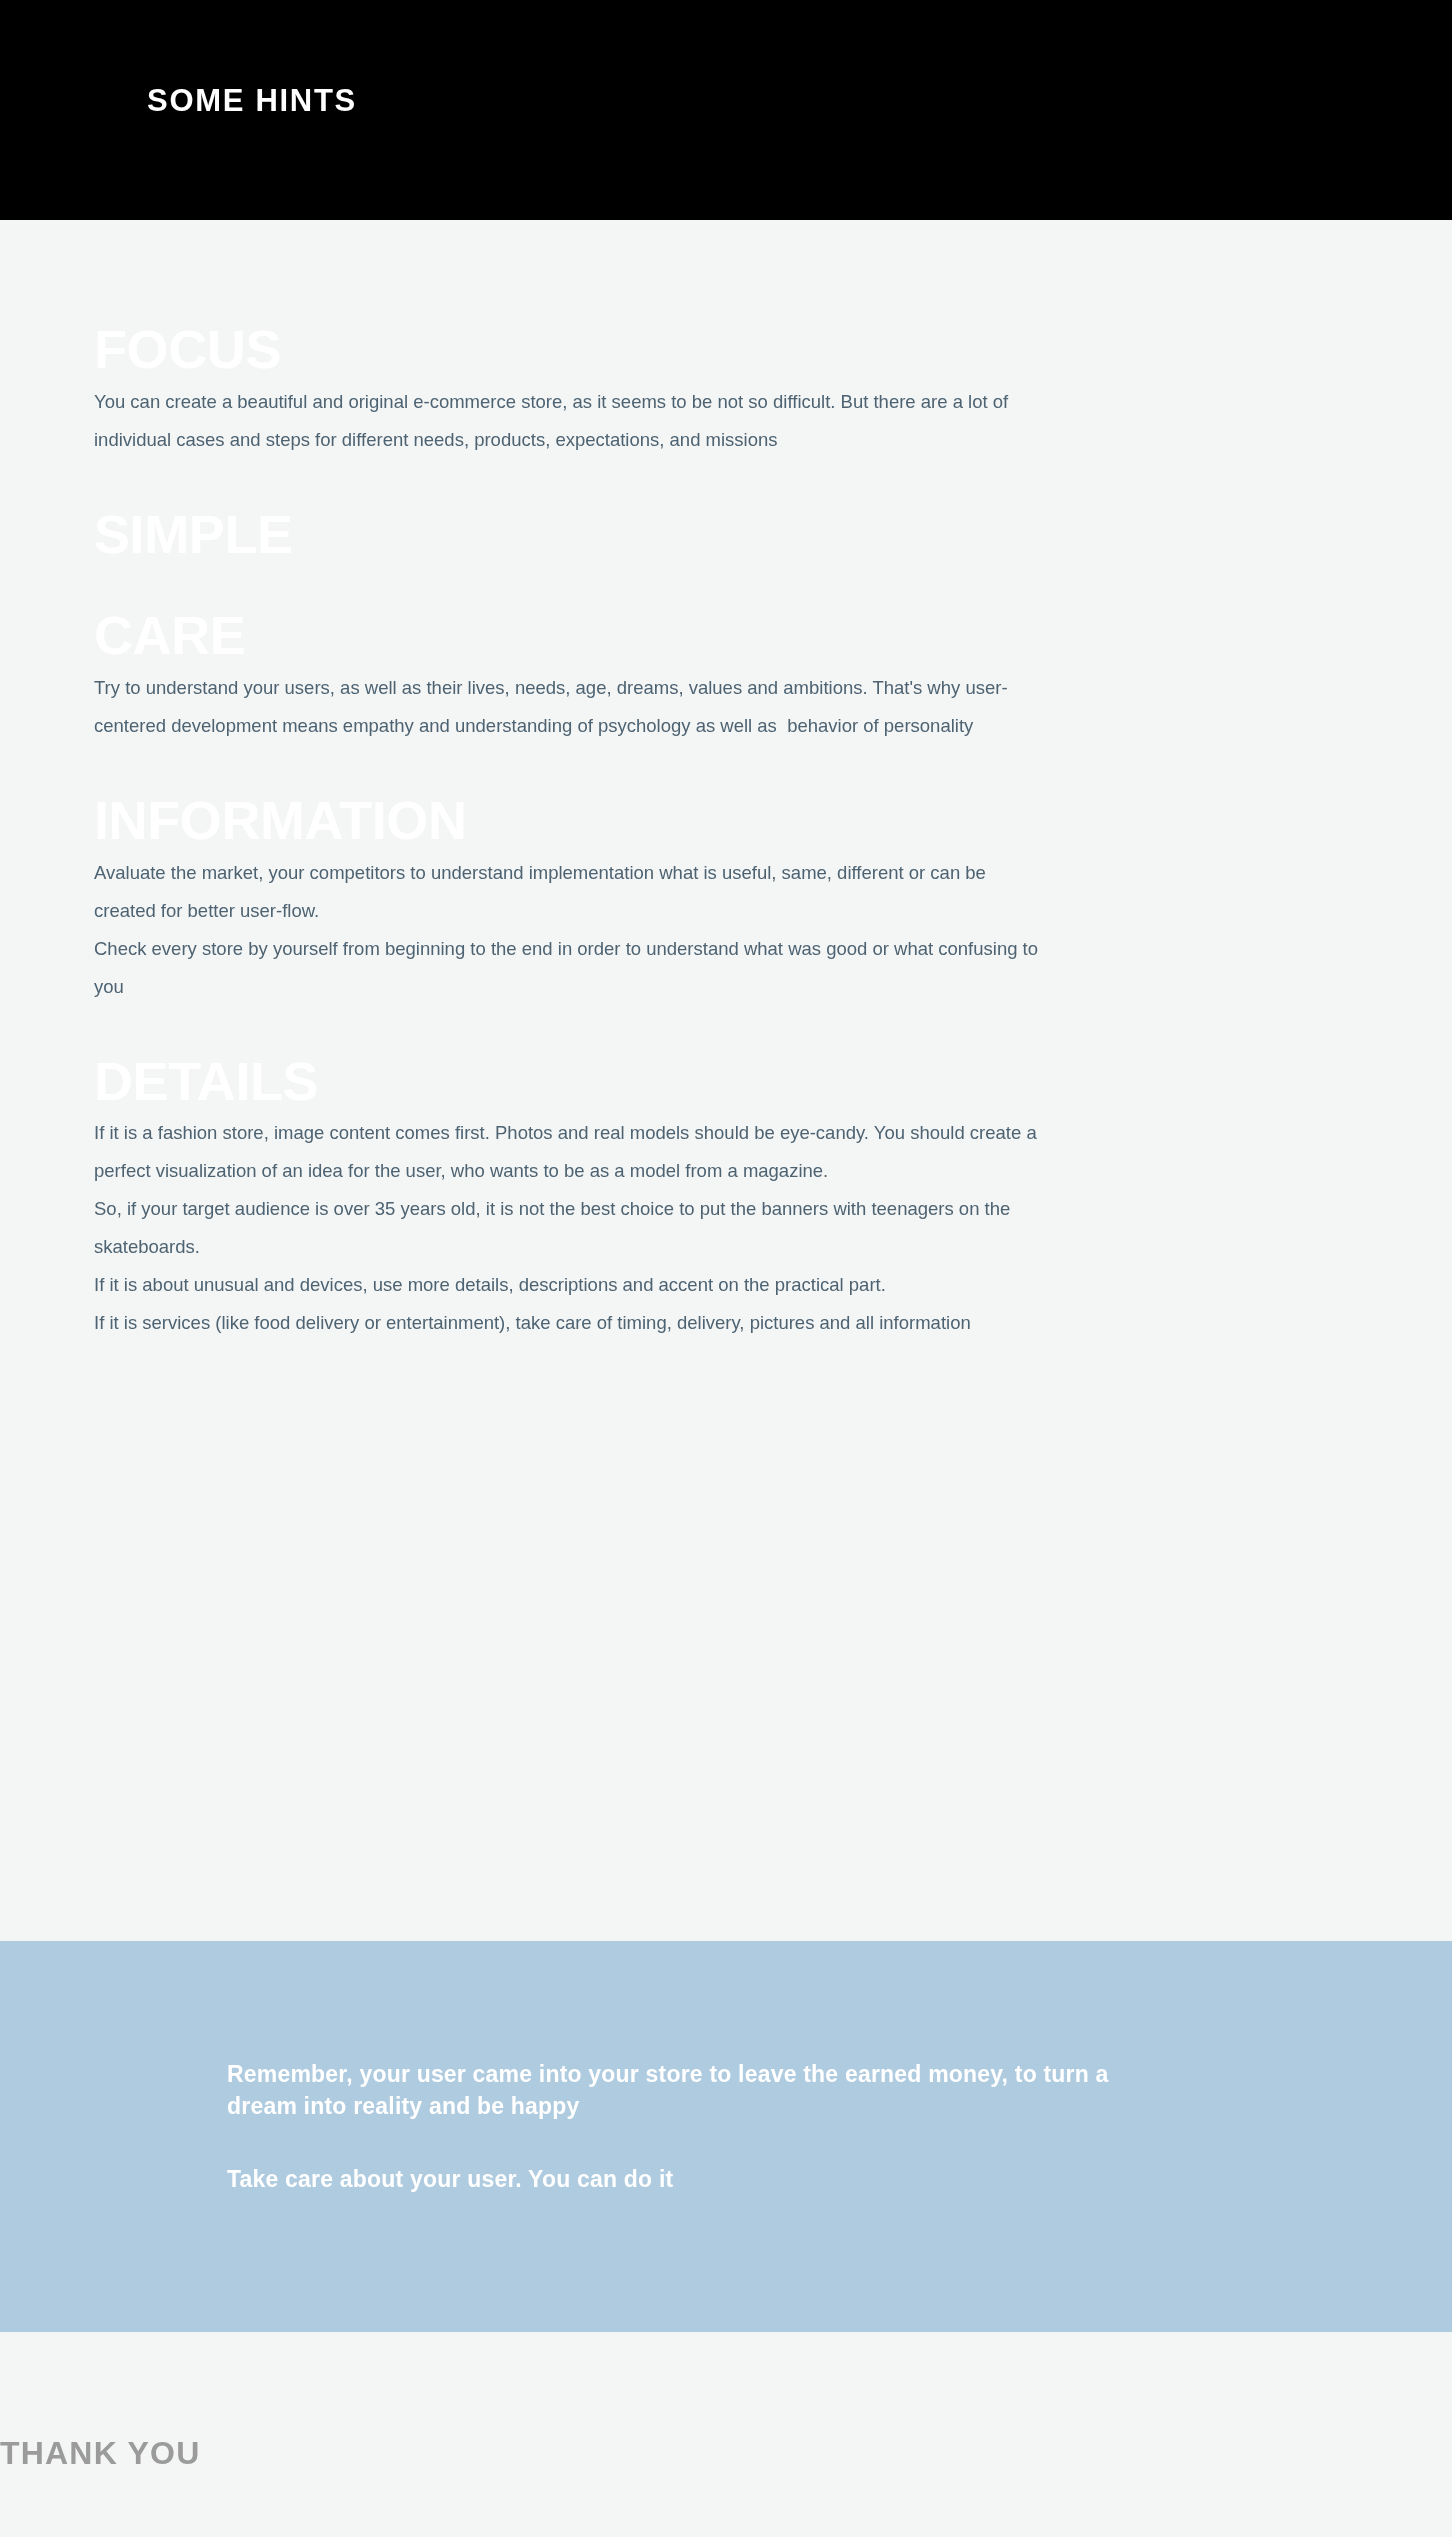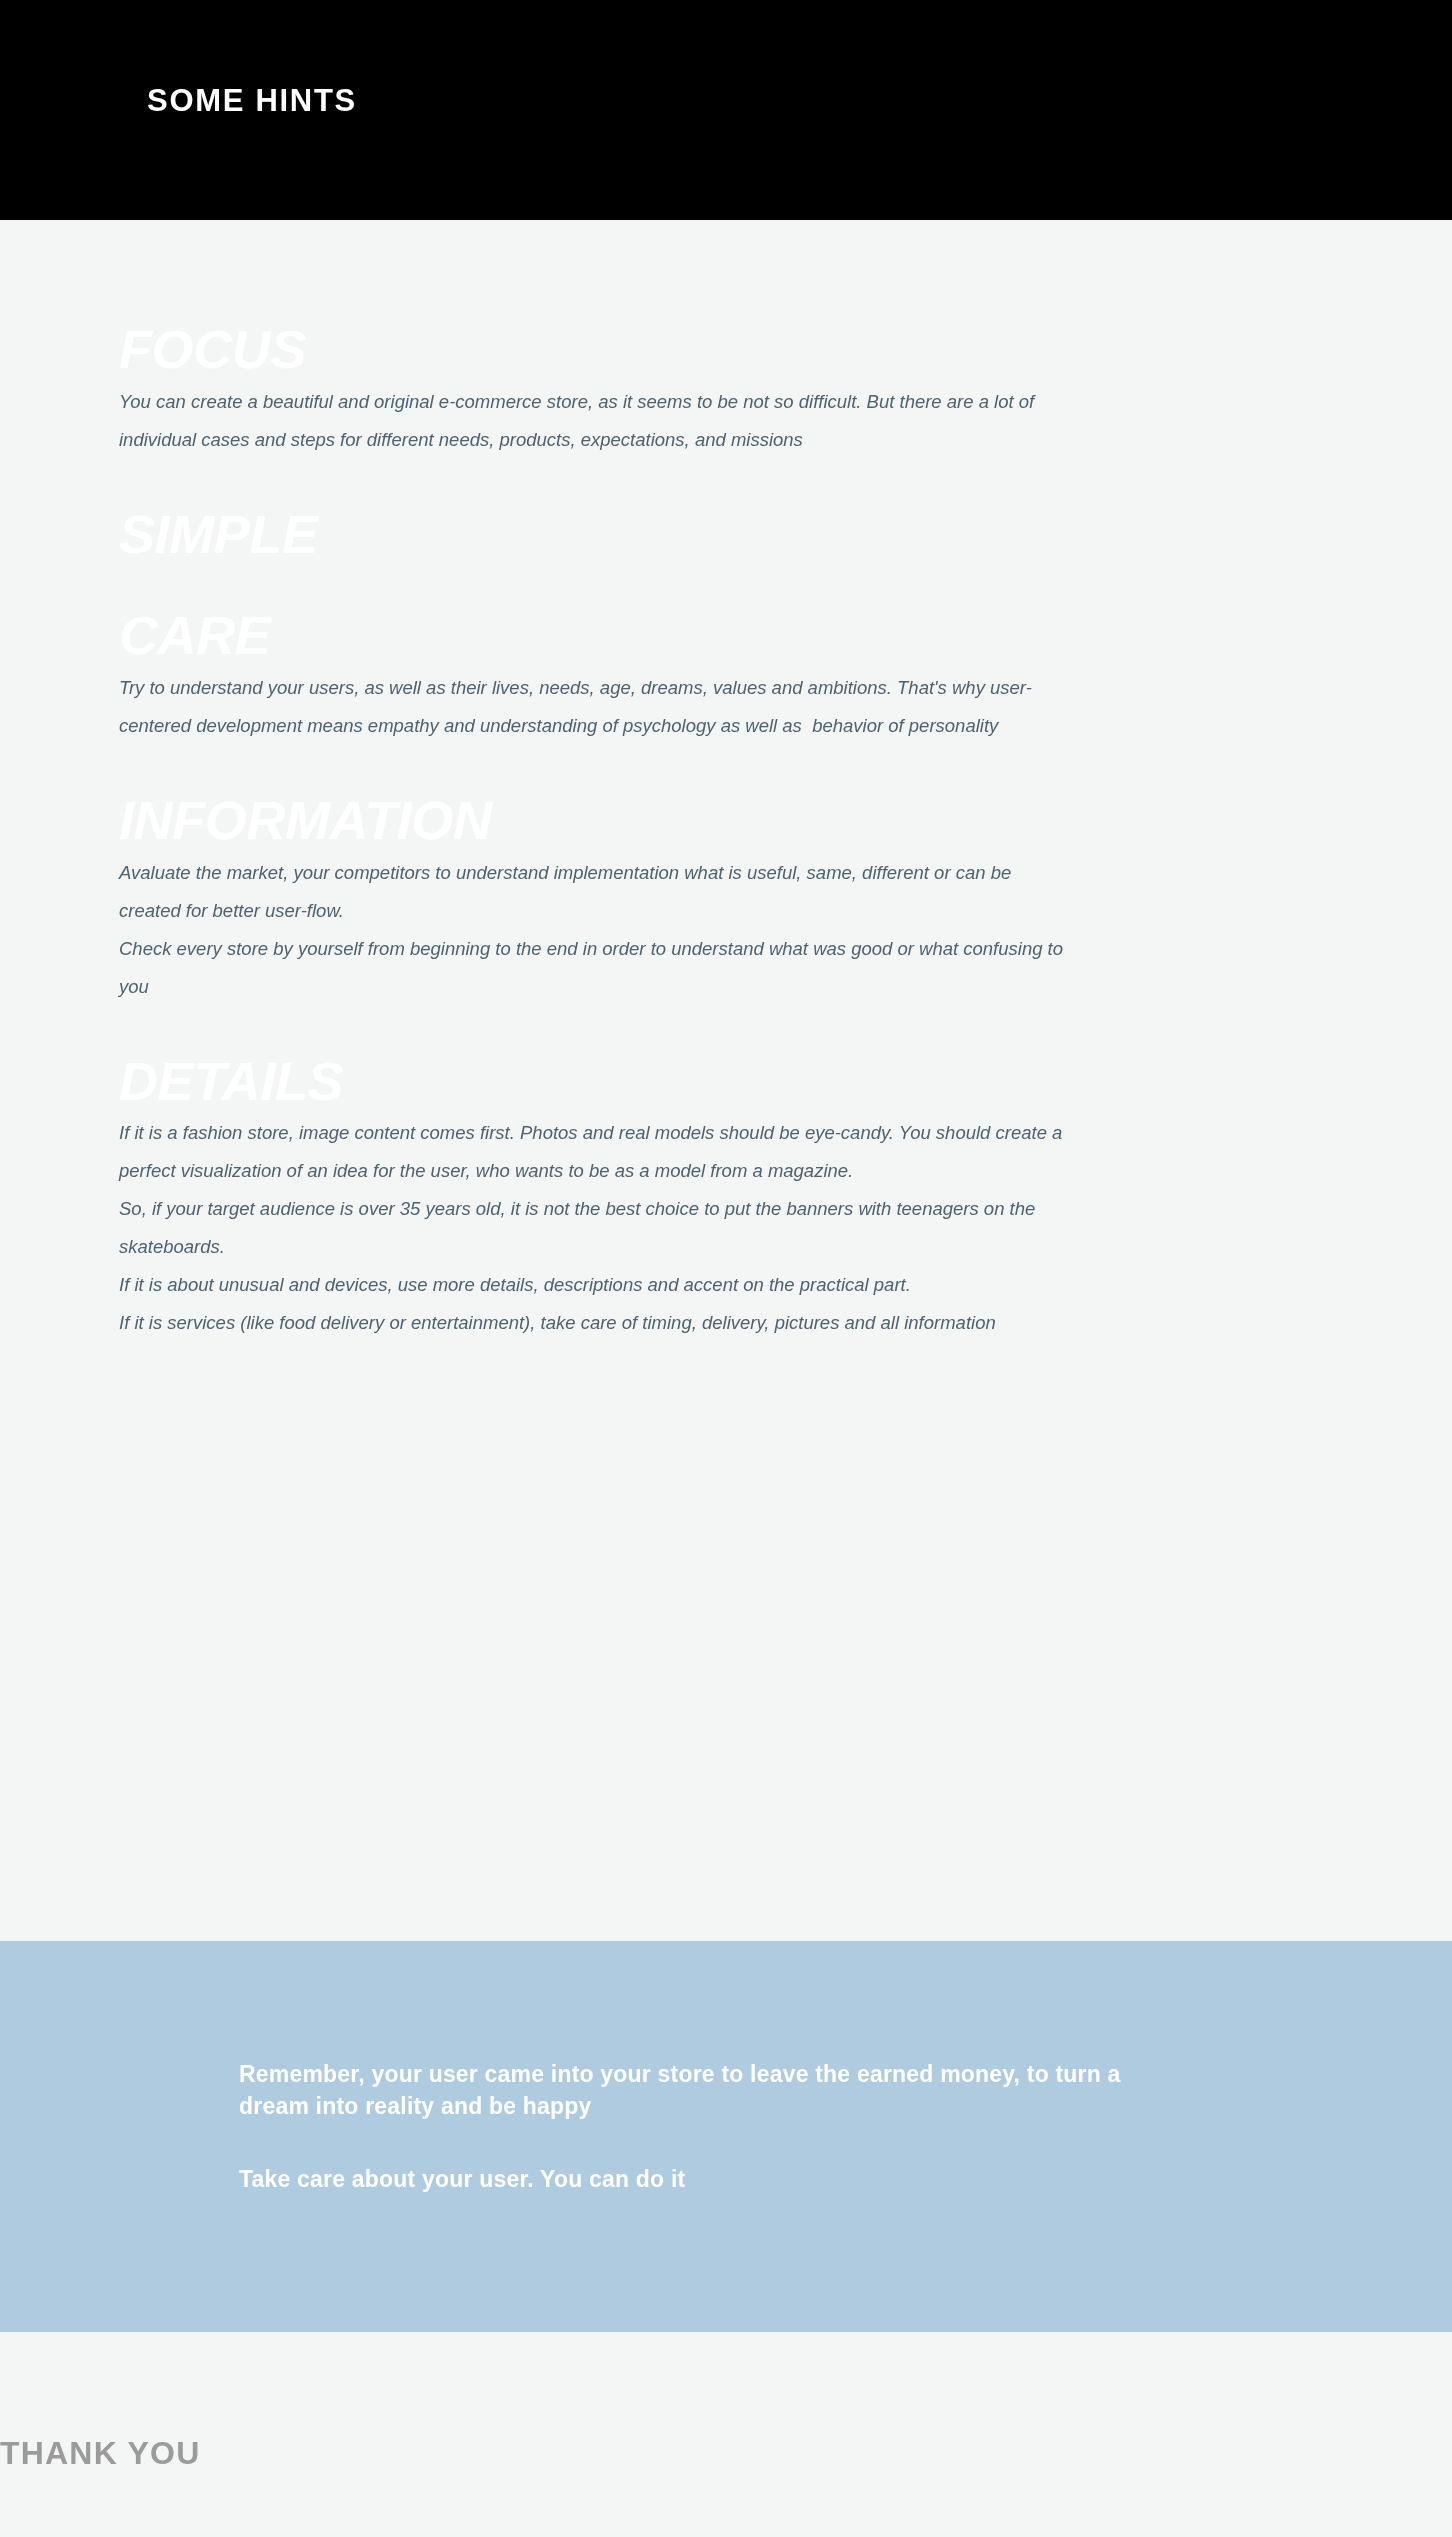--- a/index.html
+++ b/index.html
@@ -46,23 +46,22 @@
   
   .content {
     position: absolute;
     left: 0;
     top: 220px;
     width: 1453px;
     padding: 104px 0 0 0;
   }
 
   .section {
-    padding-left: 119px;
+    padding-left: 94px;
     margin-bottom: 50px;
-    font-style: italic;
   }
   .section:last-child { margin-bottom: 0; }
 
   .section-heading {
     font-size: 54px;
     font-weight: bold;
     color: #ffffff;
     line-height: 0.96;
     letter-spacing: -0.4px;
     margin-bottom: 6.8px;
@@ -86,21 +85,21 @@
     position: absolute;
     left: 0;
     top: 1941px;
     width: 1453px;
     height: 391px;
     background: #afcbdf;
   }
 
   .remember-inner {
     position: absolute;
-    left: 239px;
+    left: 227px;
     top: 117px;
     width: 984px;
   }
 
   .remember-main {
     font-size: 23px;
     font-weight: bold;
     color: #ffffff;
     line-height: 32px;
     letter-spacing: 0.2px;

